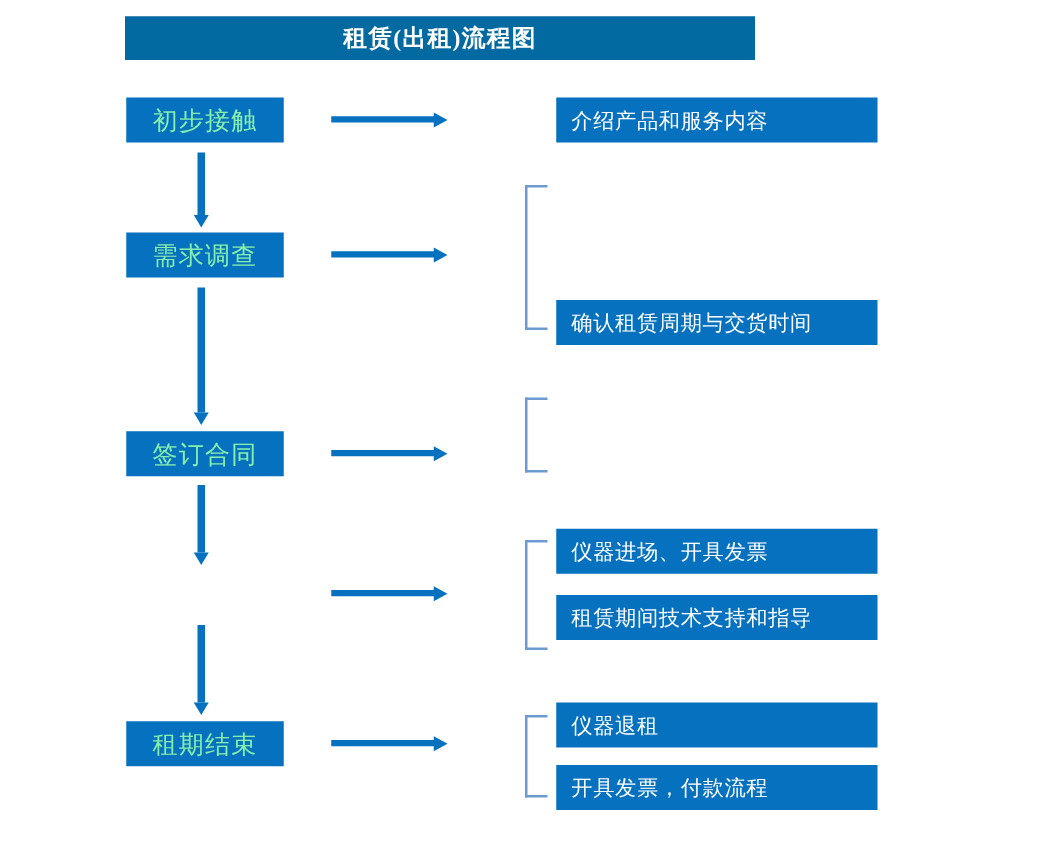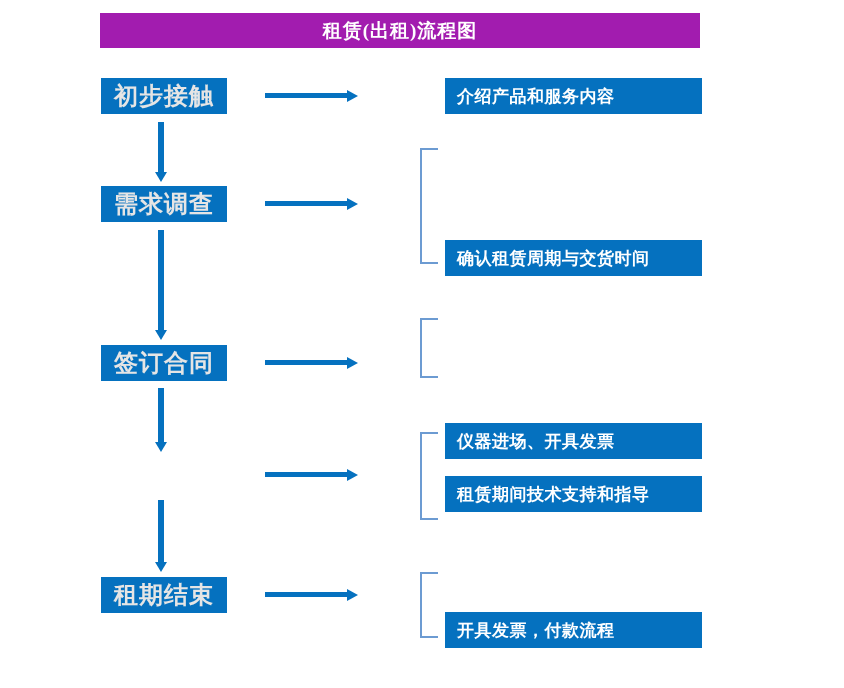--- a/index.html
+++ b/index.html
@@ -12,54 +12,54 @@
     width: 844px;
     height: 688px;
     background: #ffffff;
     overflow: hidden;
     font-family: "Liberation Serif", "DejaVu Serif", serif;
   }
   .title-banner {
     position: absolute;
     left: 100px;
     top: 13px;
-    width: 600px;
+    width: 504px;
     height: 35px;
-    background: #a21caf;
+    background: #0369a1;
     color: #ffffff;
     font-size: 19px;
     font-weight: bold;
     display: flex;
     align-items: center;
     justify-content: center;
     letter-spacing: 1px;
   }
   .stage-box {
     position: absolute;
     left: 101px;
     width: 126px;
     height: 36px;
     background: #0571BF;
-    color: #e5e5e5;
-    font-size: 24px;
-    font-weight: bold;
+    color: #86efac;
+    font-size: 20px;
+    font-weight: normal;
     display: flex;
     align-items: center;
     justify-content: center;
     letter-spacing: 1px;
   }
   .detail-box {
     position: absolute;
     left: 445px;
     width: 257px;
     height: 36px;
     background: #0571BF;
     color: #ffffff;
     font-size: 17px;
-    font-weight: bold;
+    font-weight: normal;
     display: flex;
     align-items: center;
     padding-left: 12px;
     box-sizing: border-box;
     letter-spacing: 0.5px;
   }
   .v-arrow {
     position: absolute;
     left: 155px;
     width: 12px;
@@ -166,15 +166,16 @@
 
   <div class="bracket" style="top:148px; height:116px"></div>
   <div class="bracket" style="top:318px; height:60px"></div>
   <div class="bracket" style="top:432px; height:88px"></div>
   <div class="bracket" style="top:572px; height:66px"></div>
 
   <div class="detail-box" style="top:78px">介绍产品和服务内容</div>
   <div class="detail-box" style="top:240px">确认租赁周期与交货时间</div>
   <div class="detail-box" style="top:423px">仪器进场、开具发票</div>
   <div class="detail-box" style="top:476px">租赁期间技术支持和指导</div>
+  <div class="detail-box" style="top:562px">仪器退租</div>
   <div class="detail-box" style="top:612px">开具发票，付款流程</div>
 
 </div>
 
 </body></html>

